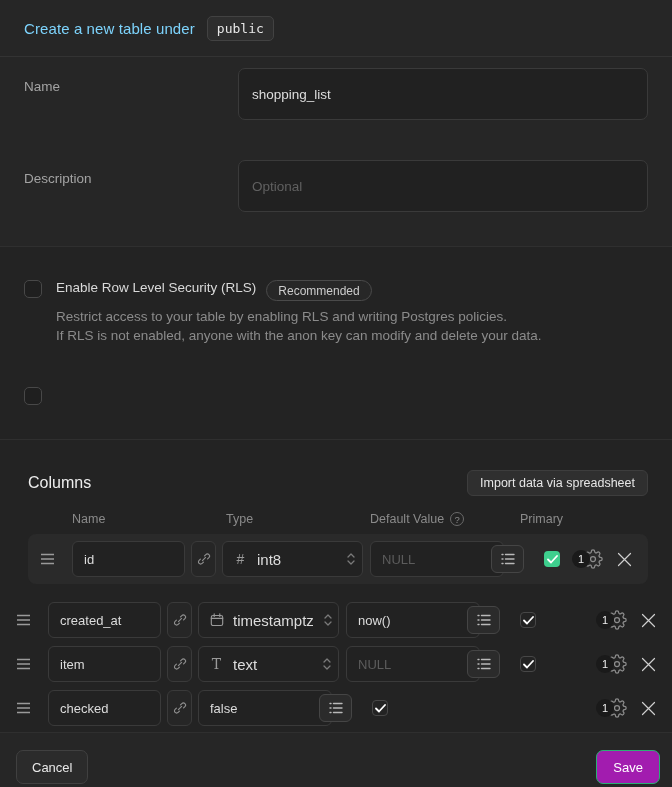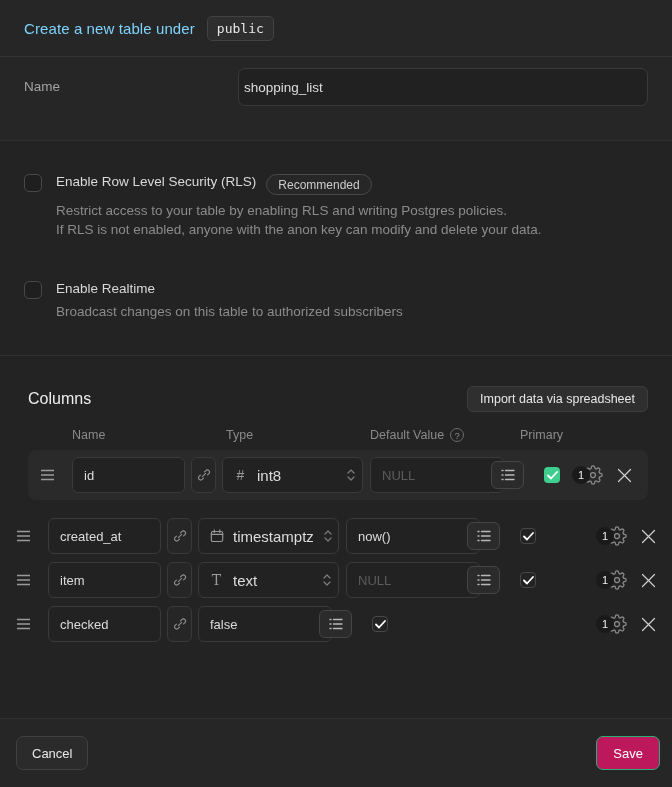--- a/index.html
+++ b/index.html
@@ -22,22 +22,22 @@
     font-family:"DejaVu Sans Mono", monospace; font-size:13px; color:#e8e8e8;
     background:#2e2e2e; border:1px solid #424242; border-radius:5px; padding:4px 9px;
   }
 
   
   .form-sec { padding:11px 24px 34px 24px; border-bottom:1px solid #2f2f2f; background:#262626; }
   .form-row { display:flex; align-items:flex-start; }
   .form-row + .form-row { margin-top:40px; }
   .form-label { width:214px; padding-top:11px; font-size:13.5px; color:#a3a3a3; }
   .txt-input {
-    width:410px; height:38px; background:#212121; border:1px solid #3a3a3a; border-radius:7px;
-    color:#dedede; font-size:13.5px; padding:0 5px; outline:none;
+    width:410px; height:52px; background:#212121; border:1px solid #3a3a3a; border-radius:7px;
+    color:#dedede; font-size:13.5px; padding:0 13px; outline:none;
     font-family:"Liberation Sans", sans-serif;
   }
   .txt-input::placeholder { color:#606060; }
 
   
   .opt-sec { padding:33px 24px 34px 24px; border-bottom:1px solid #2f2f2f; background:#232323; }
   .opt-block { display:flex; align-items:flex-start; }
   .opt-block + .opt-block { margin-top:42px; }
   .checkbox {
     width:18px; height:18px; border:1px solid #484848; border-radius:5px; background:#1f1f1f;
@@ -137,45 +137,43 @@
 
   <div class="hdr">
     <span class="hdr-title">Create a new table under</span>
     <span class="schema-chip">public</span>
   </div>
 
   <div class="form-sec">
     <div class="form-row">
       <span class="form-label">Name</span>
       <input class="txt-input" value="shopping_list" style="">
+    </div>
+    <div class="form-row">
+      <span class="form-label">Description</span>
+      <input class="txt-input" placeholder="Optional" style="">
     </div>
   </div>
 
   <div class="opt-sec">
     <div class="opt-block">
       <span class="checkbox"></span>
       <div class="opt-body">
         <div class="opt-title-line">
           <span class="opt-title">Enable Row Level Security (RLS)</span>
           <span class="rec-badge">Recommended</span>
         </div>
         <div class="opt-desc">
           <div>Restrict access to your table by enabling RLS and writing Postgres policies.</div>
           <div>If RLS is not enabled, anyone with the anon key can modify and delete your data.</div>
         </div>
       </div>
     </div>
     <div class="opt-block">
       <span class="checkbox"></span>
-      <div class="opt-body">
-        <div class="opt-title-line">
-          <span class="opt-title">Enable Realtime</span>
-        </div>
-        <div class="opt-desc">Broadcast changes on this table to authorized subscribers</div>
-      </div>
     </div>
   </div>
 
   <div class="cols-sec">
     <div class="cols-head">
       <span class="cols-title">Columns</span>
       <button class="import-btn">Import data via spreadsheet</button>
     </div>
     <div class="grid-headers">
       <span class="gh gh-name">Name</span>
@@ -432,16 +430,16 @@
                 <path d="M1.5 1.5l12 12M13.5 1.5l-12 12"></path>
               </svg>
       </span>
     </button>
   </div>
 </div>
   </div>
 
   <div class="ftr">
     <button class="cancel-btn">Cancel</button>
-    <button class="save-btn" style="background: #be185d;">Save</button>
+    <button class="save-btn" style="background: #a21caf;">Save</button>
   </div>
 
 </div>
 
 </body></html>

